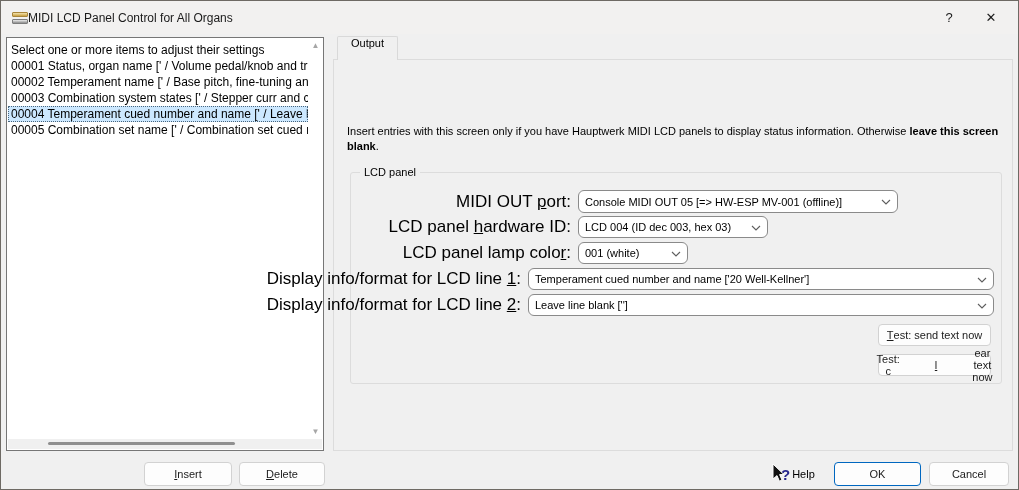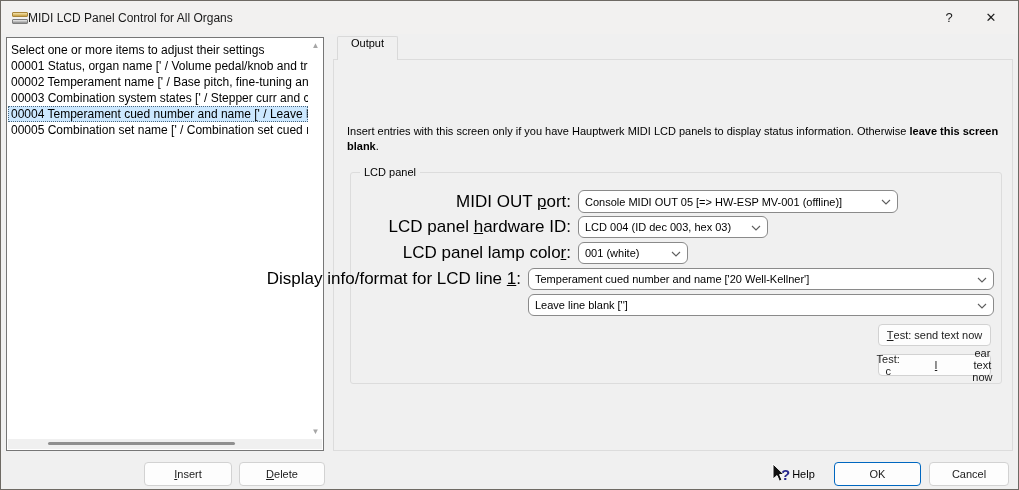--- a/index.html
+++ b/index.html
@@ -200,20 +200,21 @@
       </div>
 
       <div class="f-label" style="right:480px; top:95px; line-height:22px;"><span>Display info/format for LCD line </span><span class="mn">1</span><span>:</span></div>
       <div class="combo" style="left:177px; top:95px; width:466px; height:22px;text-align:center;">
         <span>Temperament cued number and name ['20 Well-Kellner']</span>
         <span class="chevron"><svg width="10" height="6" viewBox="0 0 10 6">
               <path d="M1 1 L5 5 L9 1" fill="none" stroke="#5f5f5f" stroke-width="1.1"></path>
             </svg></span>
       </div>
 
+      <div class="f-label" style="right:480px; top:121px; line-height:22px;"><span>Display info/format for LCD line </span><span class="mn">2</span><span>:</span></div>
       <div class="combo" style="left:177px; top:121px; width:466px; height:22px;">
         <span>Leave line blank ['']</span>
         <span class="chevron"><svg width="10" height="6" viewBox="0 0 10 6">
               <path d="M1 1 L5 5 L9 1" fill="none" stroke="#5f5f5f" stroke-width="1.1"></path>
             </svg></span>
       </div>
 
       <button class="btn btn-test" style="top:151px;">
           <span></span>
           <span class="mn">T</span>

